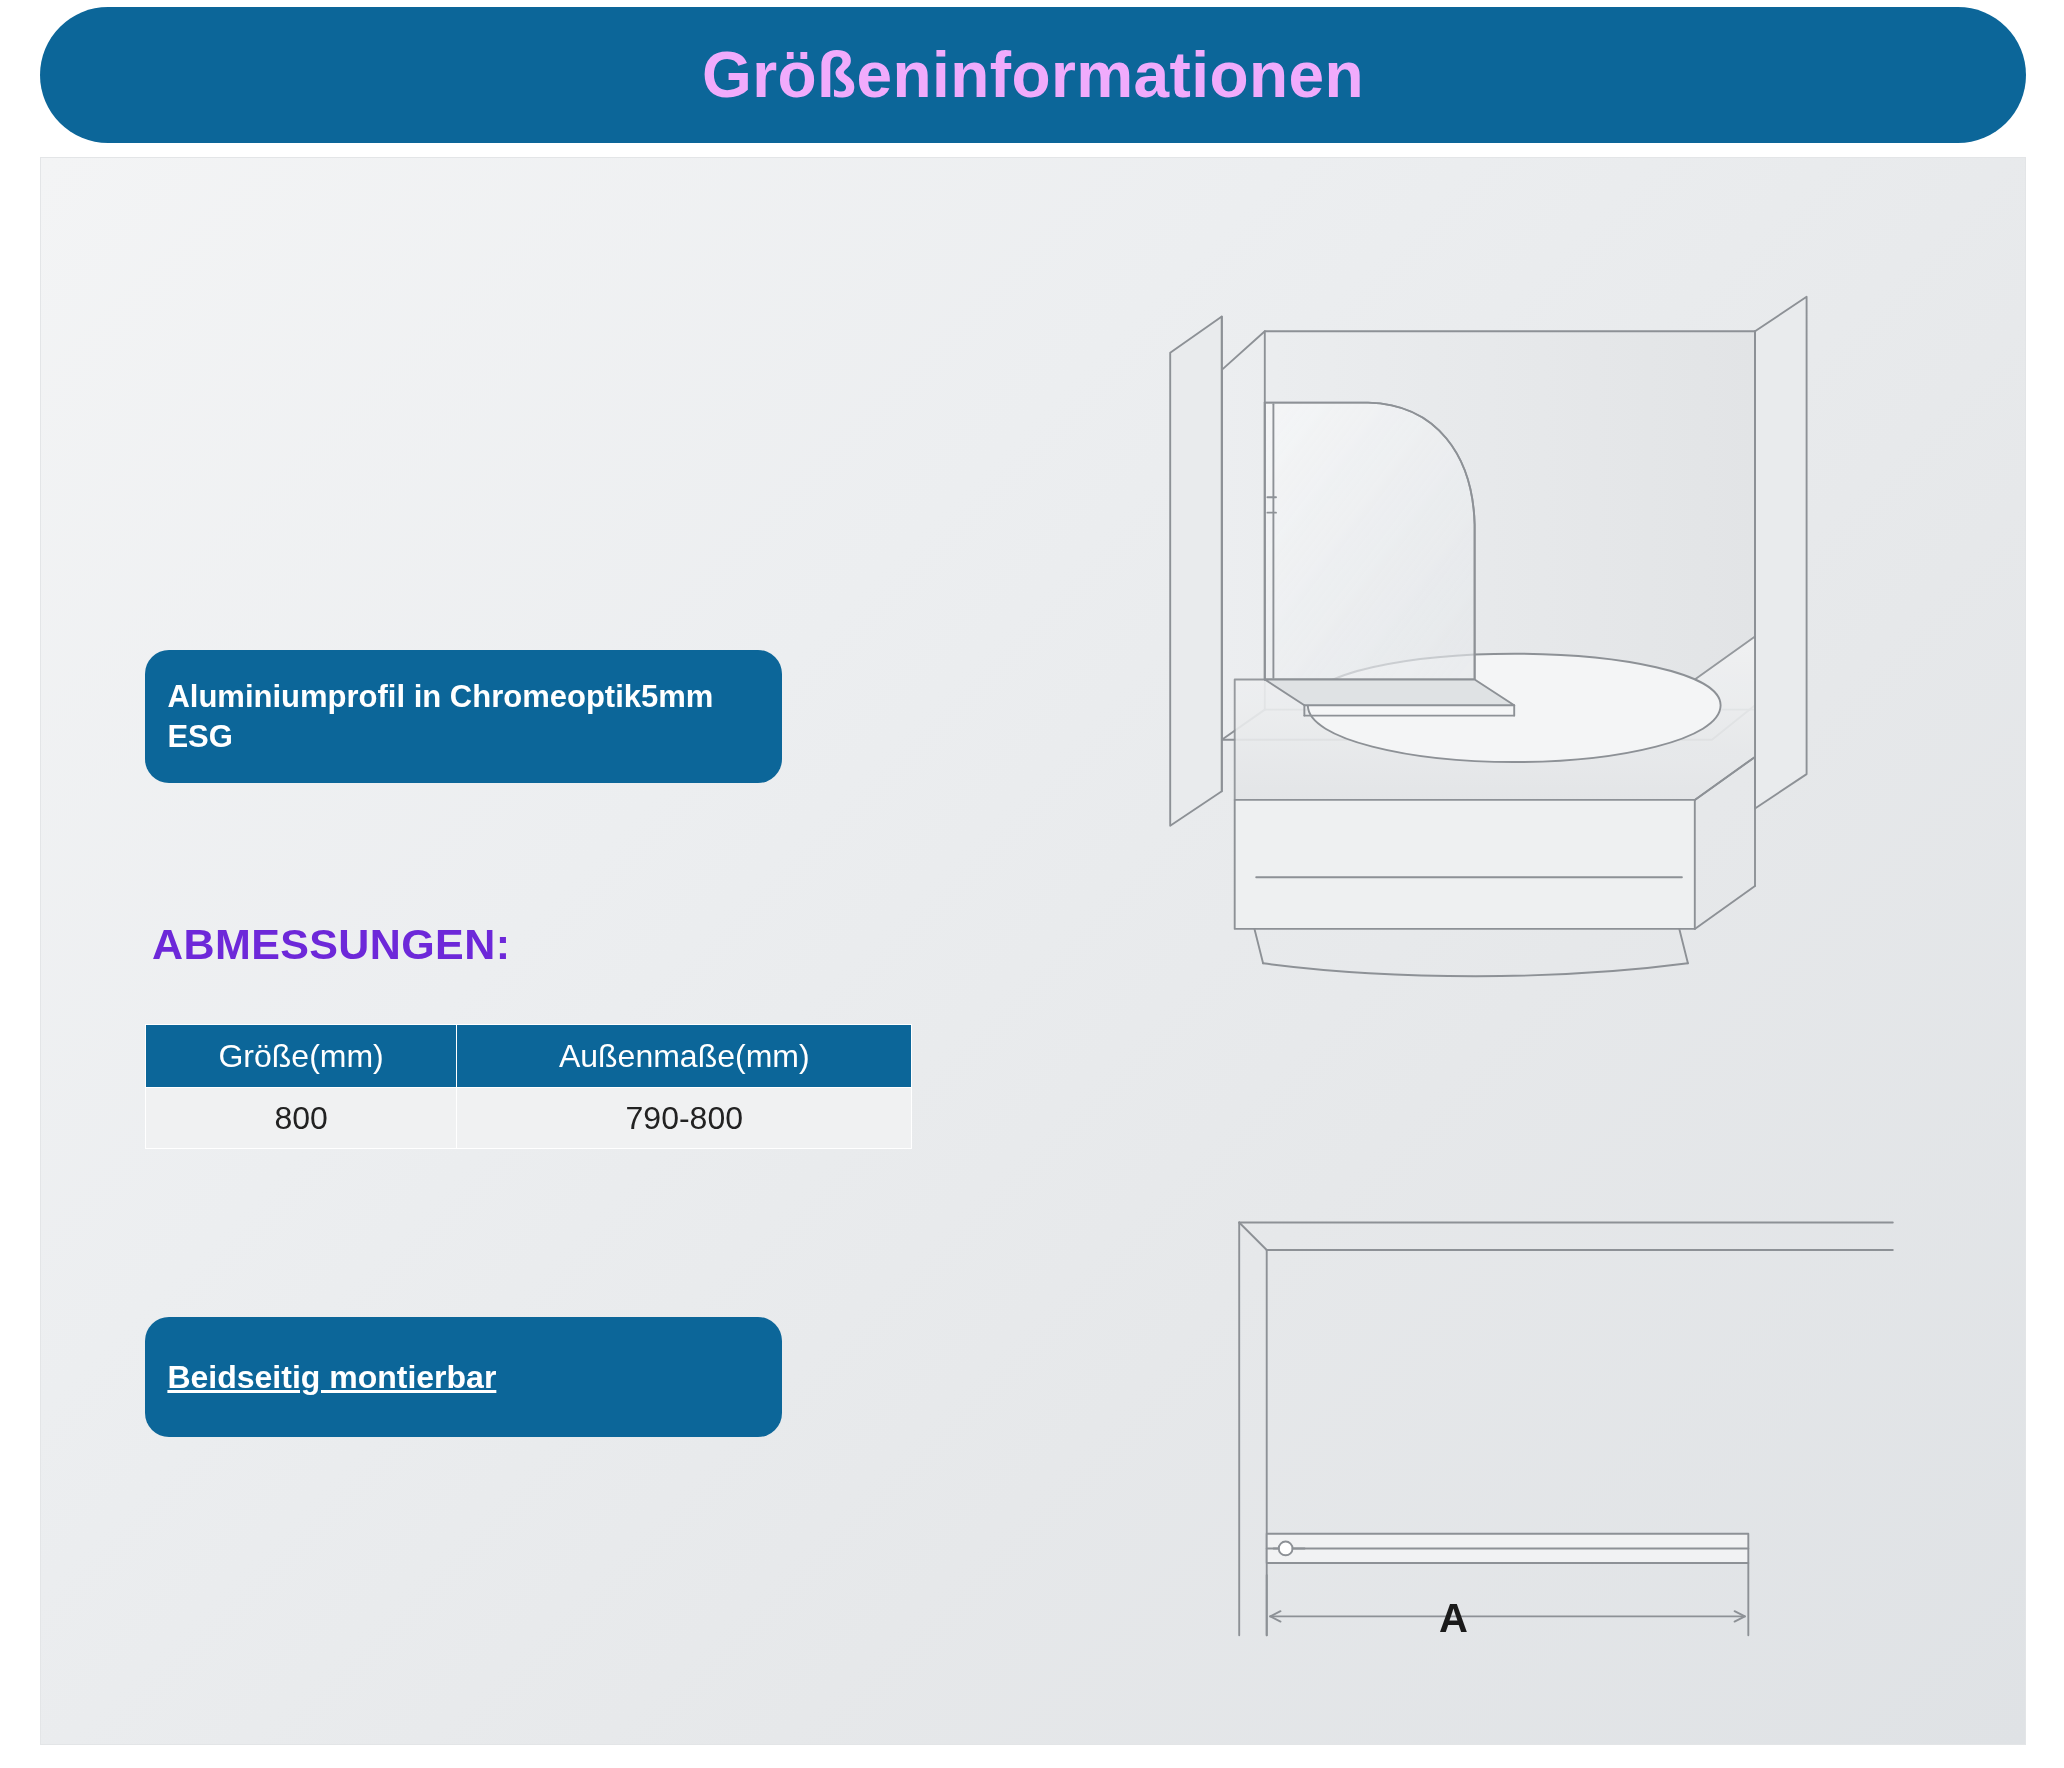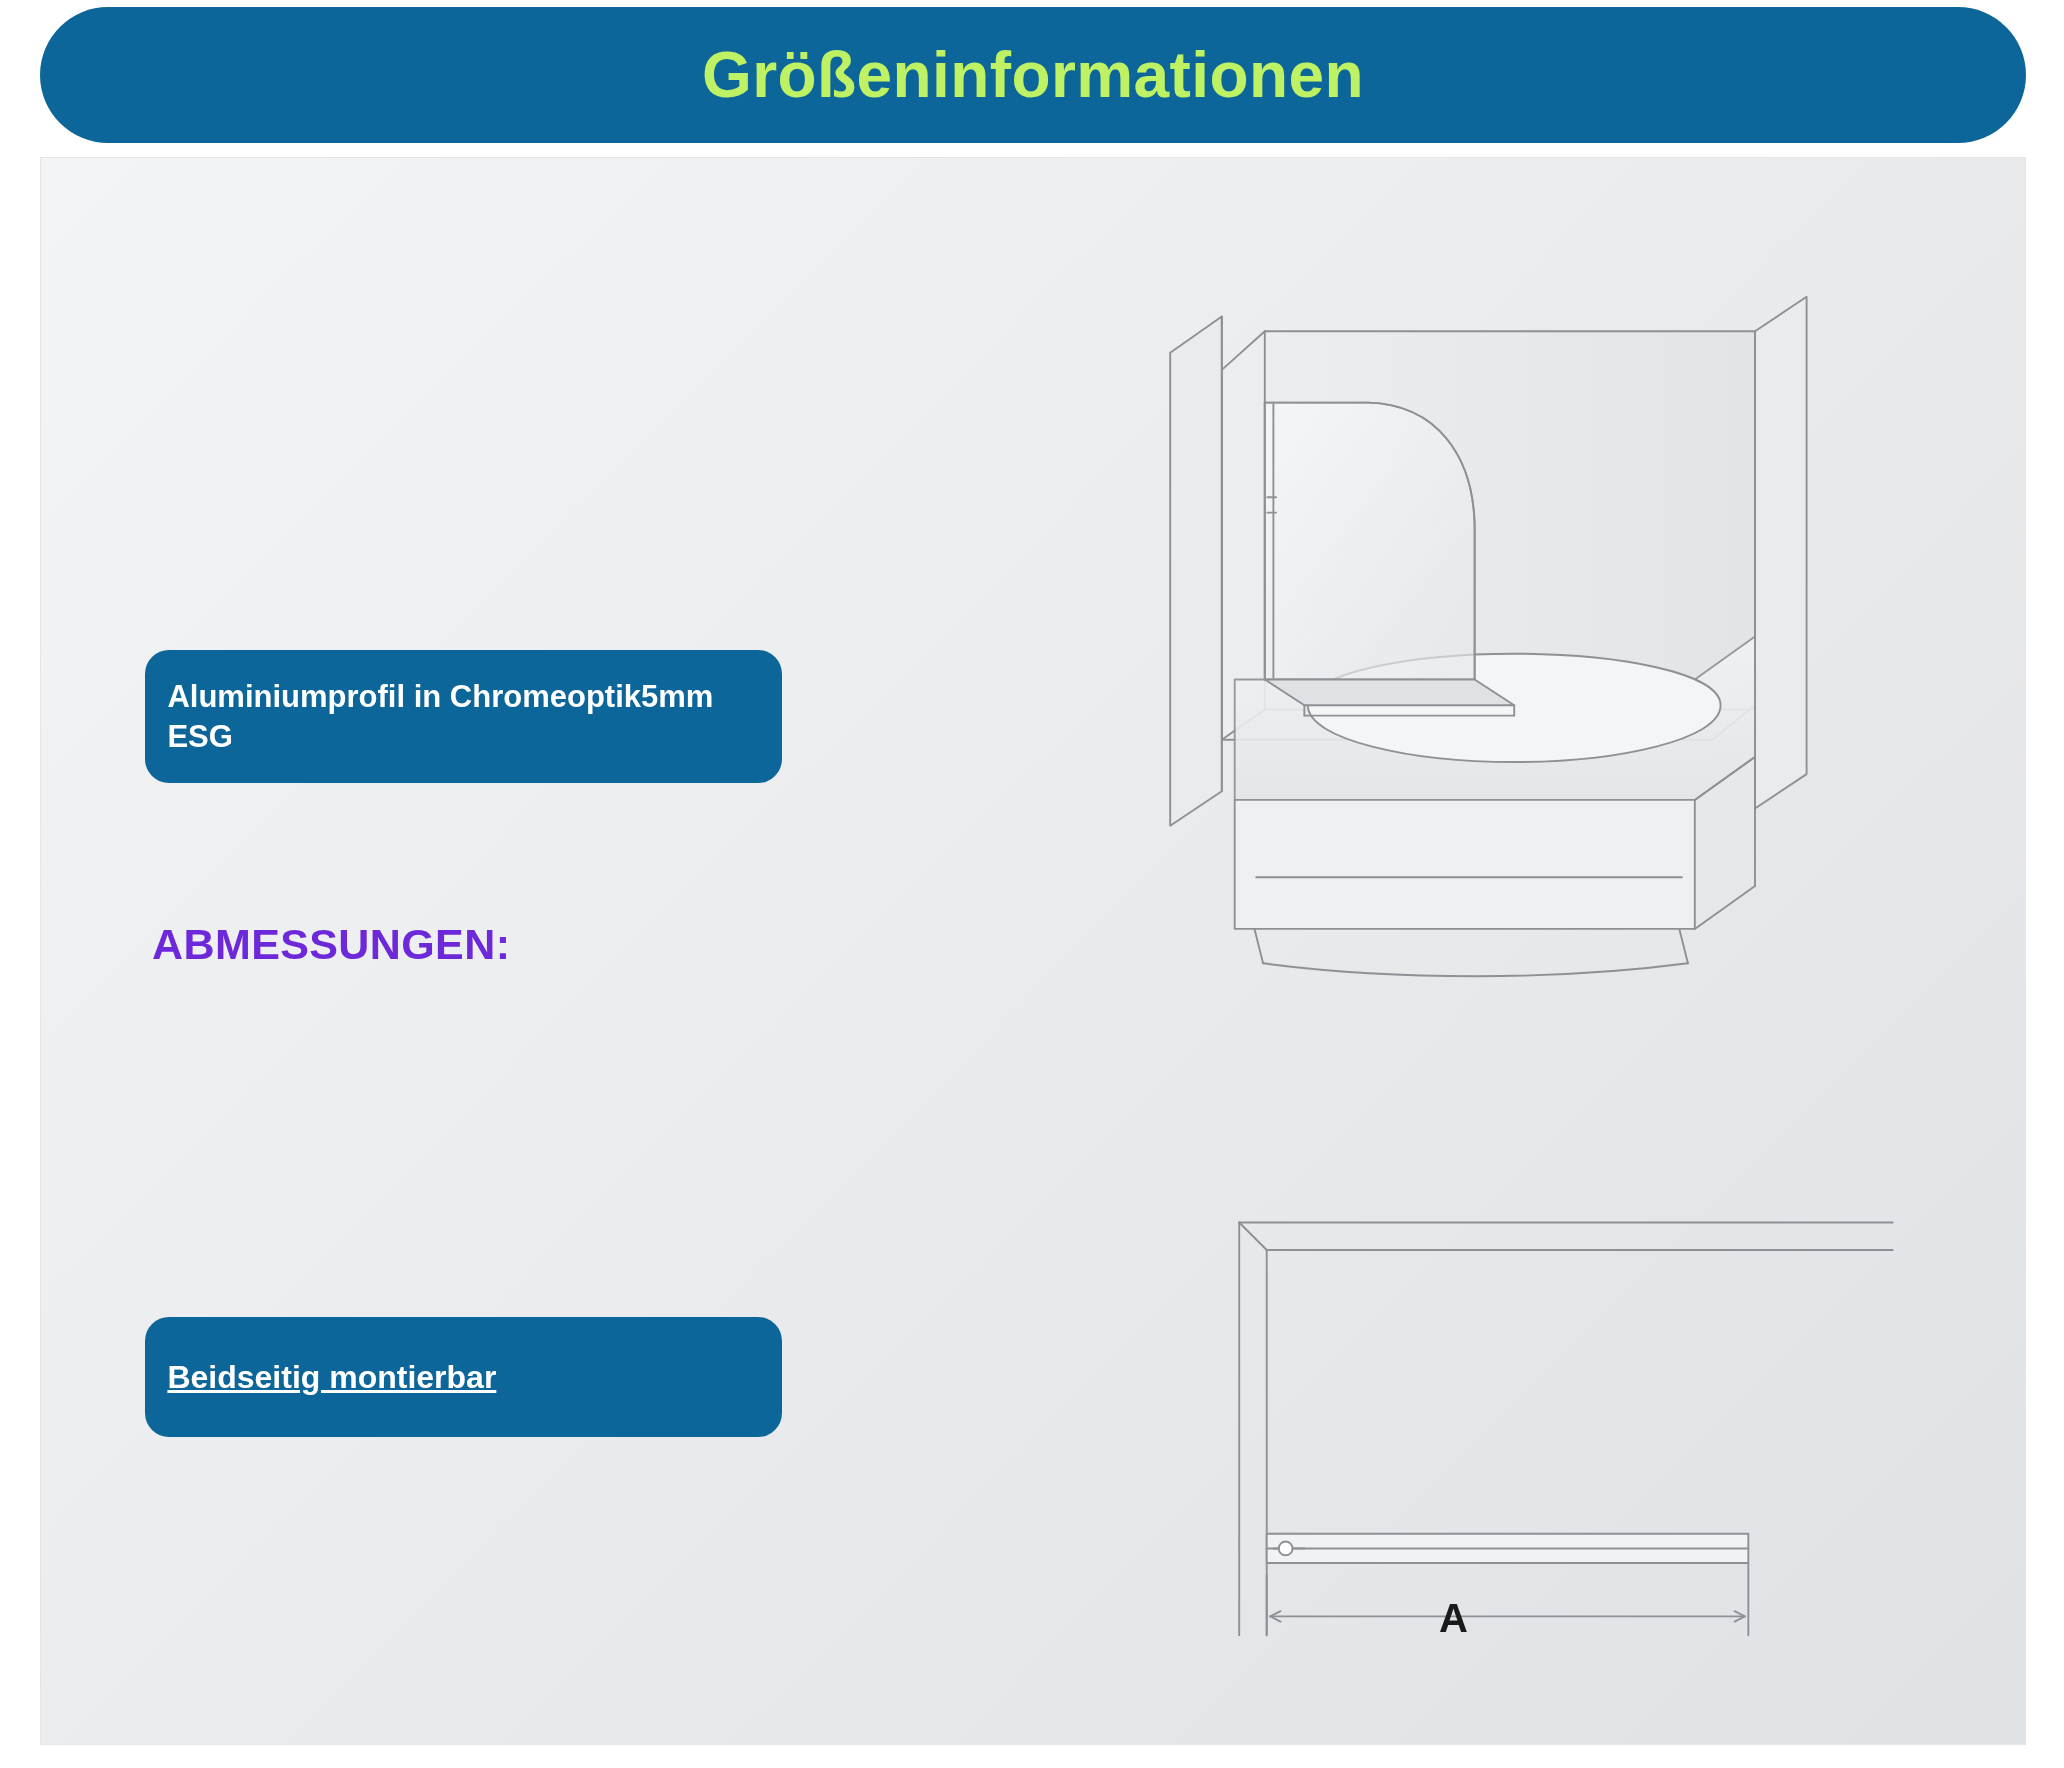--- a/index.html
+++ b/index.html
@@ -25,21 +25,21 @@
     top: 6.9px;
     width: 1986px;
     height: 136px;
     background: #0c6699;
     border-radius: 69px;
     display: flex;
     align-items: center;
     justify-content: center;
   }
   .header-title {
-    color: #bef264;
+    color: #f0abfc;
     font-size: 64px;
     font-weight: bold;
     letter-spacing: 0.4px;
     line-height: 1;
   }
 
   
   .main-panel {
     position: absolute;
     left: 40px;
@@ -176,20 +176,34 @@
 
   <div class="main-panel"></div>
 
 
   <div class="pill pill-material">
     <span class="pill-text">Aluminiumprofil in Chromeoptik5mm ESG</span>
   </div>
 
   <div class="dims-heading">ABMESSUNGEN:</div>
 
+  <table class="dims-table">
+    <thead>
+      <tr>
+        <th class="col-size">Größe(mm)</th>
+        <th class="col-outer">Außenmaße(mm)</th>
+      </tr>
+    </thead>
+    <tbody>
+      <tr>
+        <td>800</td>
+        <td>790-800</td>
+      </tr>
+    </tbody>
+  </table>
 
   <div class="pill pill-mount">
     <span class="pill-text">Beidseitig montierbar</span>
   </div>
 
   <div class="drawing-top">
     <svg viewBox="0 0 800 940" xmlns="http://www.w3.org/2000/svg">
       <defs>
         <linearGradient id="glassGrad" x1="0" y1="0" x2="1" y2="1">
           <stop offset="0%" stop-color="#f7f8f9" stop-opacity="0.95"></stop>

